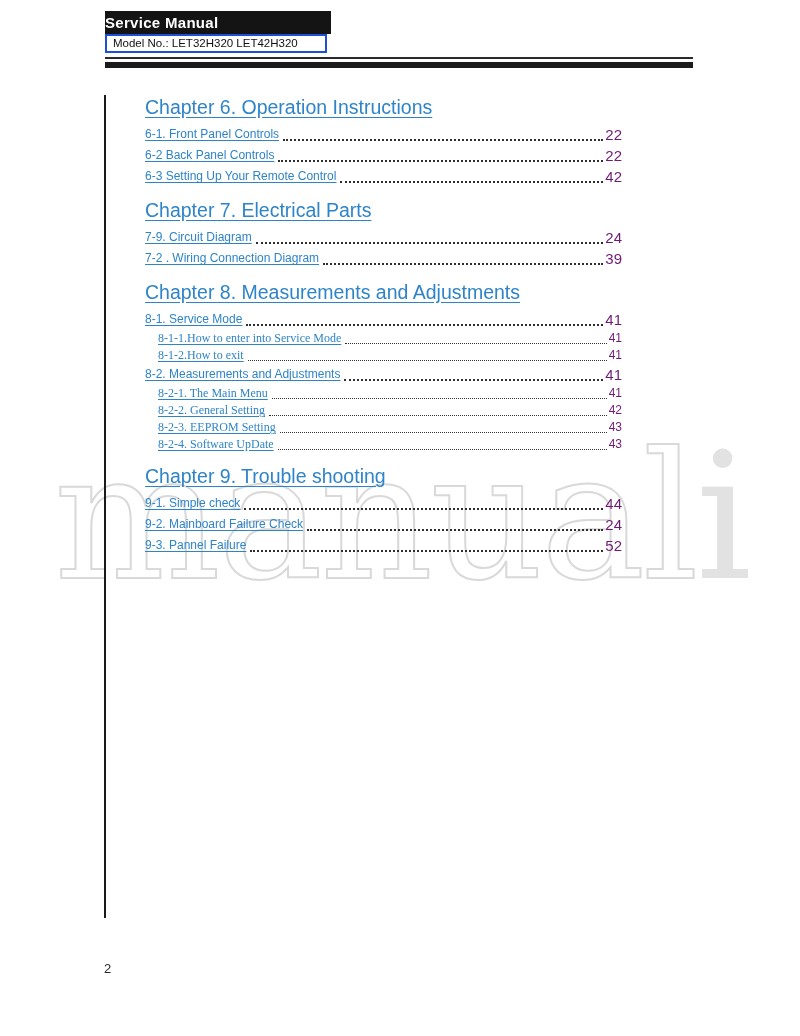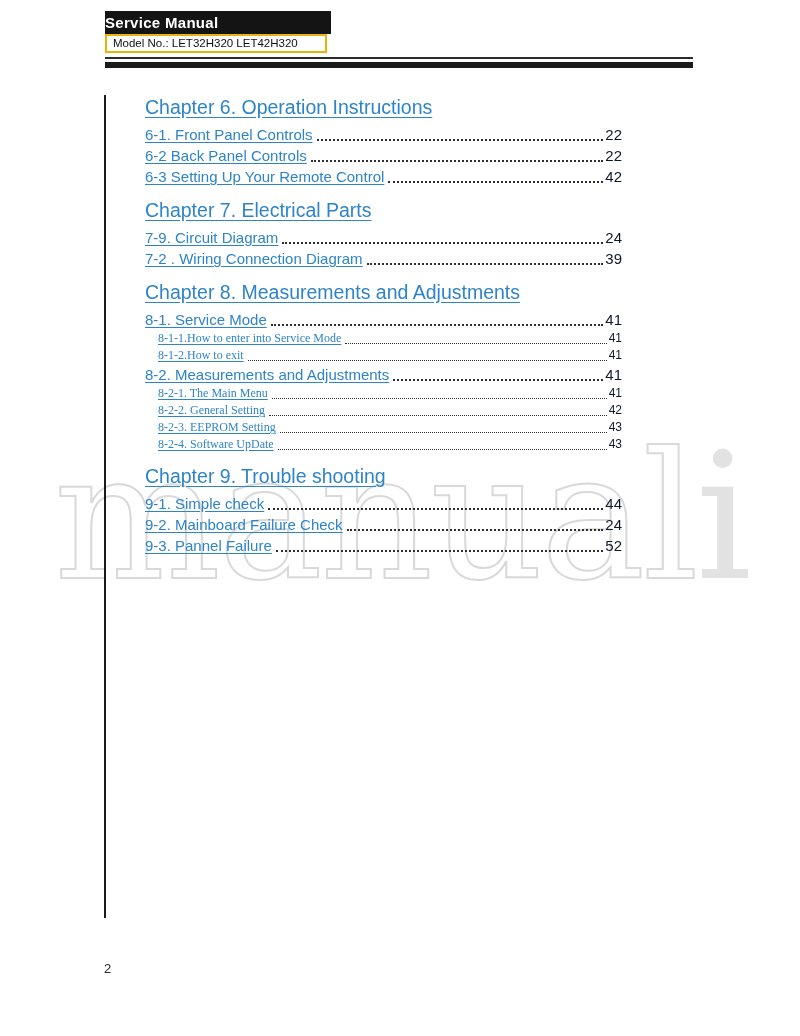--- a/index.html
+++ b/index.html
@@ -11,21 +11,21 @@
   .layer{position:absolute;inset:0;}
   
   .sm-box{
     position:absolute;left:105px;top:11px;width:226px;height:23px;
     background:#141414;color:#ffffff;font-size:15px;font-weight:bold;
     line-height:23px;box-sizing:border-box;
     letter-spacing:.3px;z-index:2;
   }
   .model-box{
     position:absolute;left:105px;top:34px;width:222px;height:19px;
-    background:#ffffff;border:2px solid #eab308;box-sizing:border-box;
+    background:#ffffff;border:2px solid #1d4ed8;box-sizing:border-box;
     font-size:11.5px;color:#111;line-height:15px;padding-left:6px;
     z-index:2;
   }
   .rule-thin{position:absolute;left:105px;top:57px;width:588px;height:2px;background:#2a2a2a;z-index:2;}
   .rule-thick{position:absolute;left:105px;top:62px;width:588px;height:6px;background:#1b1b1b;z-index:2;}
   .vline{position:absolute;left:104px;top:95px;width:2px;height:823px;background:#1a1a1a;z-index:2;}
   
   .watermark{
     position:absolute;left:54px;top:430px;z-index:0;
     font-family:"DejaVu Serif", serif;font-size:176px;line-height:1;
@@ -36,25 +36,25 @@
   
   .toc{position:absolute;left:145px;top:94px;width:477px;z-index:3;}
   .chapter{
     font-size:19.5px;color:var(--link-blue,#2e84c8);
     text-decoration:underline;text-underline-offset:3px;
     height:26px;line-height:26px;margin:10px 0 4px 0;
   }
   .chapter:first-child{margin-top:0;}
   .row{display:flex;height:21px;}
   .row .lnk{
-    font-size:15px;color:var(--link-blue,#2e84c8);line-height:21px;
+    font-size:12px;color:var(--link-blue,#2e84c8);line-height:21px;
     text-decoration:underline;text-underline-offset:2px;white-space:nowrap;
   }
   .row .dots{flex:1;border-bottom:2px dotted #2e2e2e;margin:0 2px 4px 4px;}
-  .row .pg{font-size:15px;color:#0f172a;line-height:21px;align-self:flex-end;}
+  .row .pg{font-size:15px;color:#701a75;line-height:21px;align-self:flex-end;}
   .row.sub{height:17px;padding-left:13px;}
   .row.sub .lnk{font-size:12px;line-height:17px;font-family:Liberation Serif, serif;}
   .row.sub .dots{border-bottom:1.5px dotted #2e2e2e;margin-bottom:3px;}
   .row.sub .pg{font-size:12px;line-height:17px;}
   
   .pageno{position:absolute;left:104px;top:961px;font-size:13px;color:#2a2a2a;z-index:2;}
 </style>
 </head>
 <body>
 

